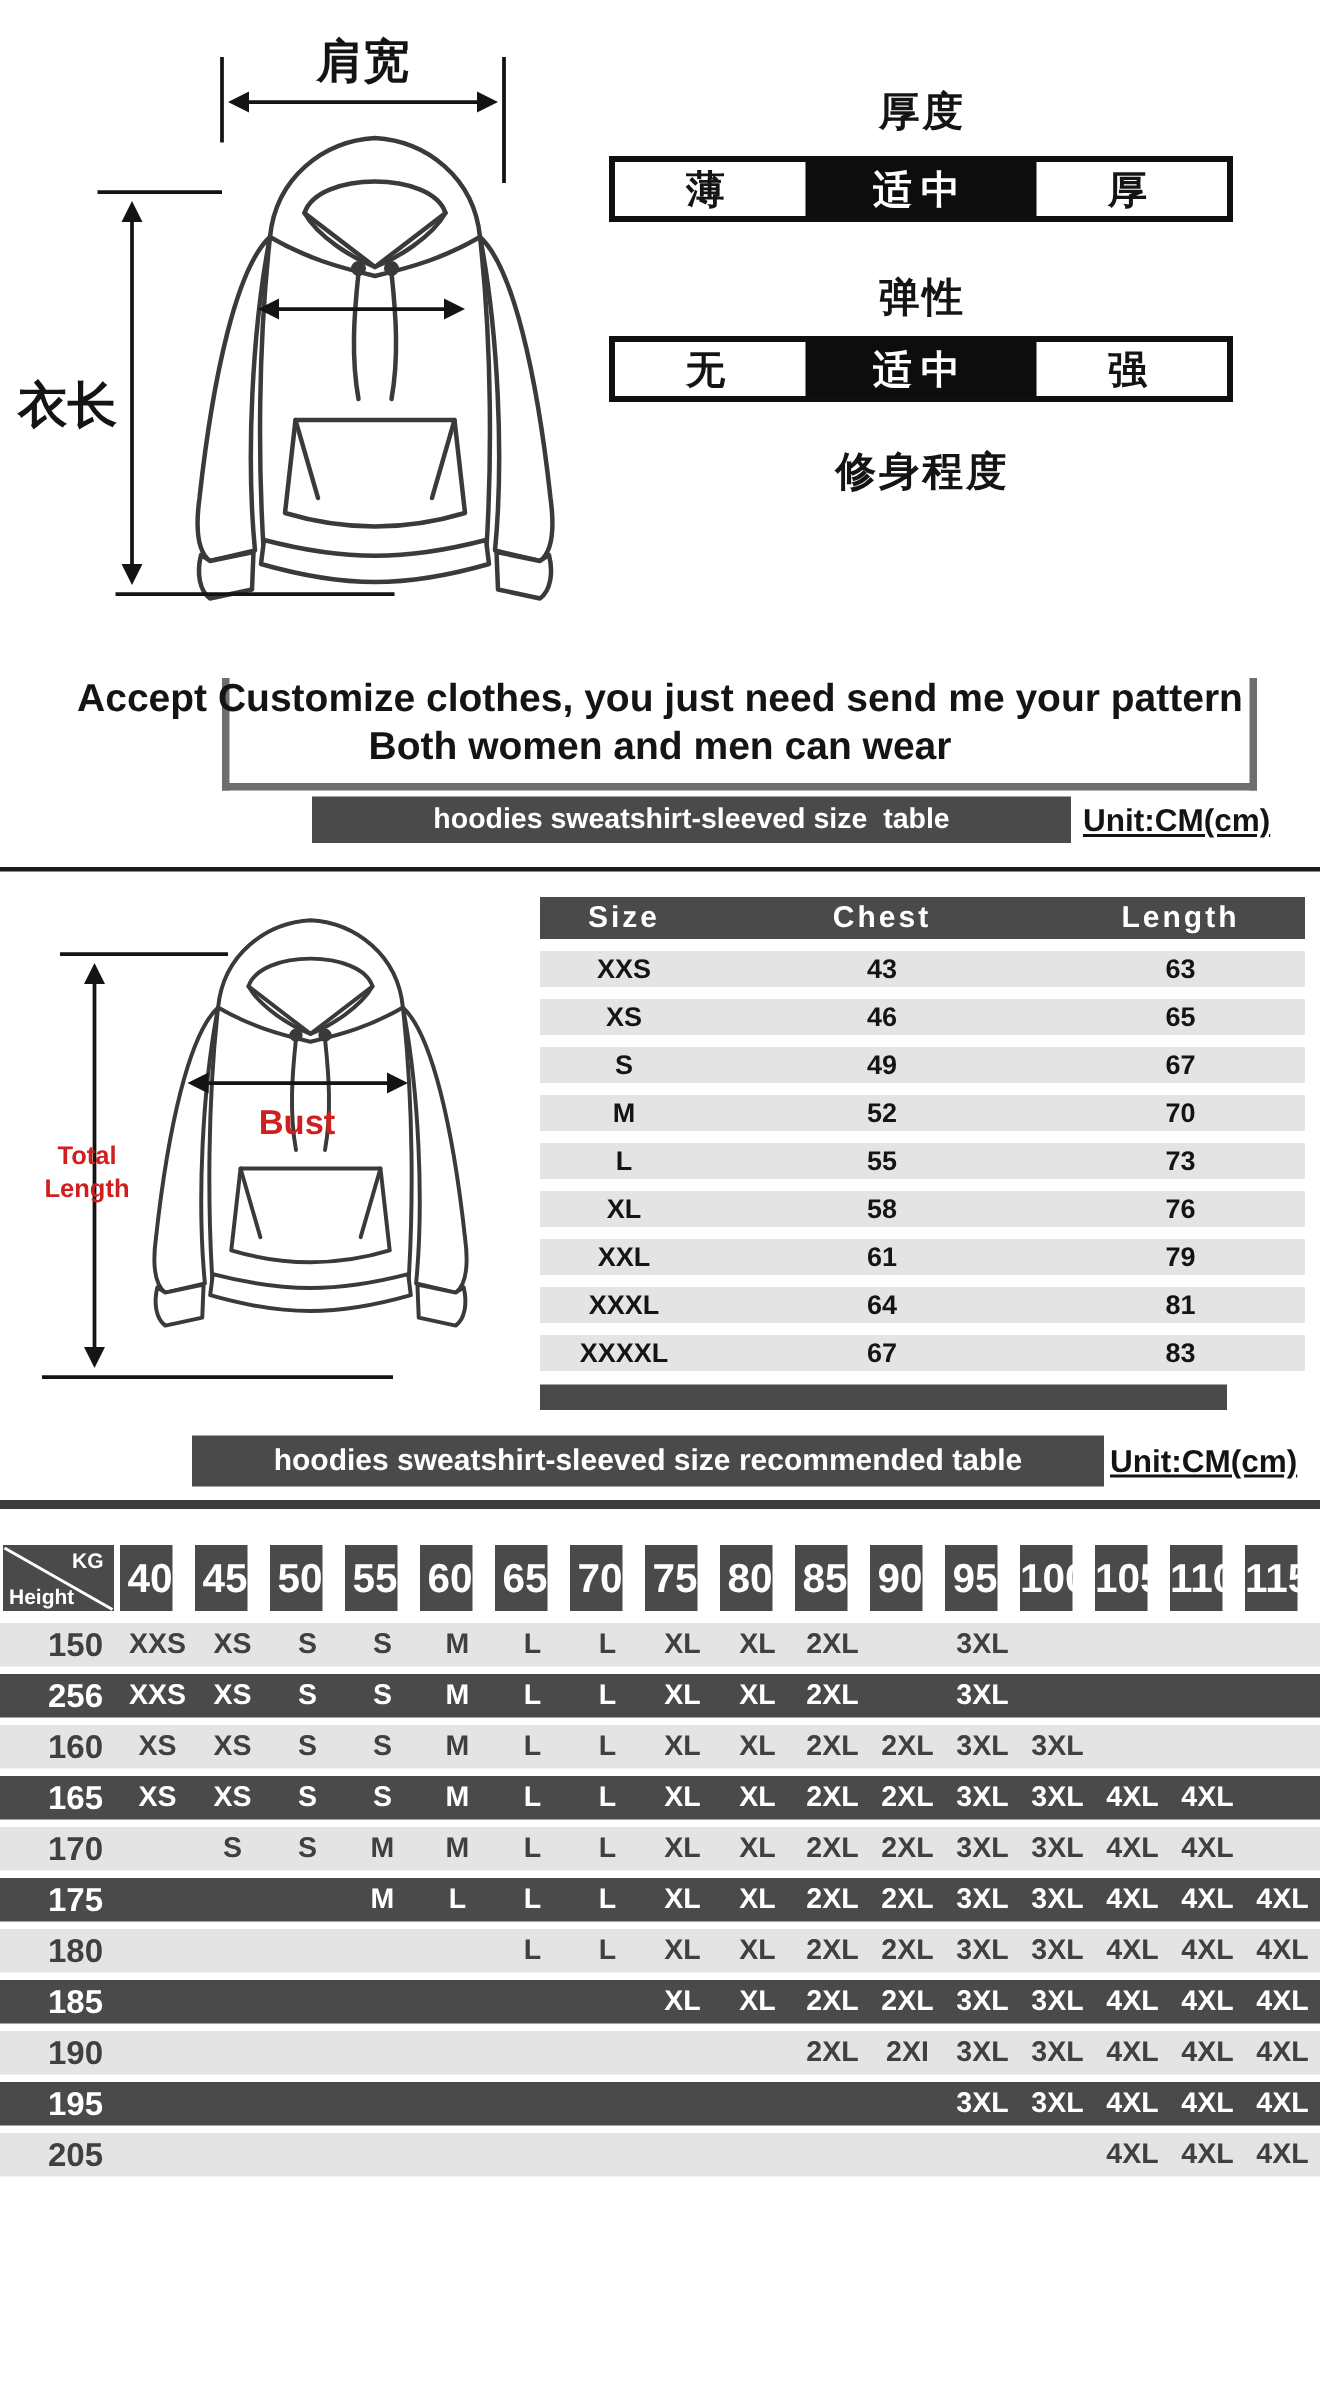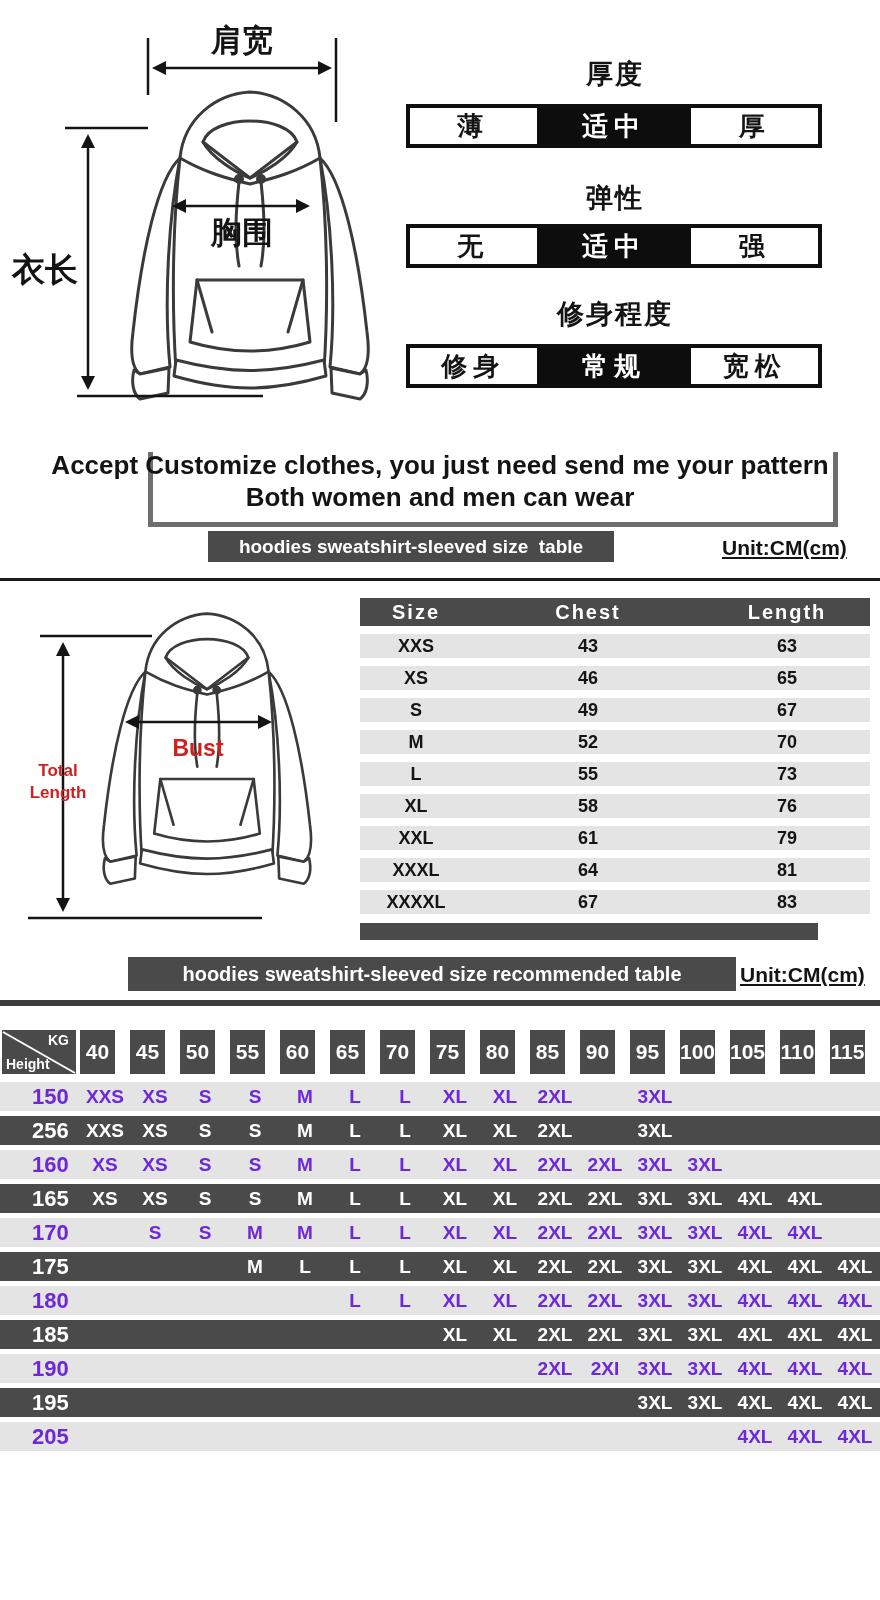--- a/index.html
+++ b/index.html
@@ -25,21 +25,21 @@
   #attr-title-2{top:266px;} #attr-bar-2{top:314px;}
 
   
   #bracket{left:148px;top:452px;width:680px;height:70px;border-left:5px solid #6e6e6e;
            border-right:5px solid #6e6e6e;border-bottom:5px solid #6e6e6e;}
   .cust-line{left:0;width:880px;text-align:center;font-size:26px;font-weight:bold;white-space:pre;}
   #cust1{top:450px;} #cust2{top:482px;}
 
   
   .banner{position:absolute;background:#4a4a4a;color:#ffffff;font-weight:bold;text-align:center;white-space:pre;}
-  #banner1{left:208px;top:531px;width:406px;height:31px;line-height:31px;font-size:19px;}
+  #banner1{left:208px;top:531px;width:506px;height:31px;line-height:31px;font-size:19px;}
   #banner2{left:128px;top:957px;width:608px;height:34px;line-height:34px;font-size:20px;}
   .unit{position:absolute;font-size:21px;font-weight:bold;white-space:pre;text-decoration:underline;}
   #unit1{left:722px;top:536px;}
   #unit2{left:740px;top:963px;}
 
   .divider1{left:0;top:578px;width:880px;height:3px;background:#1a1a1a;}
   .divider2{left:0;top:1000px;width:880px;height:6px;background:#3d3d3d;}
 
   
   #lbl-bust{left:153px;top:735px;width:90px;text-align:center;font-size:23px;font-weight:bold;color:#cf1f1f;}
@@ -53,24 +53,24 @@
   .s-cell{line-height:24px;text-align:center;}
   .c0{width:112px;} .c1{width:232px;} .c2{width:166px;}
   .s-footer{height:17px;width:458px;background:#4a4a4a;margin-top:9px;}
 
   
   .mx-head{position:absolute;left:0;top:1030px;width:880px;height:44px;}
   .mx-corner{position:absolute;left:2px;top:0;width:74px;height:44px;background:#4a4a4a;color:#ffffff;}
   .mx-kg{position:absolute;right:7px;top:2px;font-size:14px;font-weight:bold;}
   .mx-hh{position:absolute;left:4px;bottom:2px;font-size:14px;font-weight:bold;}
   .mx-cell{position:absolute;top:0;width:35px;height:44px;background:#4a4a4a;color:#ffffff;
-           text-align:center;line-height:44px;font-weight:bold;font-size:21px;}
+           text-align:right;line-height:44px;font-weight:bold;font-size:27px;}
   .mx-rows{position:absolute;left:0;top:1082px;width:880px;}
   .m-row{position:relative;height:29px;margin-bottom:5px;}
-  .m-row.light{background:#e4e4e4;color:#6d28d9;}
+  .m-row.light{background:#e4e4e4;color:#404040;}
   .m-row.dark{background:#4a4a4a;color:#ffffff;}
   .m-label{position:absolute;left:32px;top:0;height:29px;line-height:29px;font-weight:bold;font-size:22px;}
   .m-cell{position:absolute;top:0;width:50px;height:29px;line-height:29px;text-align:center;font-weight:bold;font-size:19px;}
 
   
   #note-box{left:28px;top:1480px;width:833px;height:57px;border-left:7px solid #161616;border-bottom:7px solid #161616;}
   #note-text{position:absolute;left:16px;top:17px;font-size:19px;font-weight:bold;white-space:pre;}
   #note-conv{position:absolute;left:575px;top:19px;font-size:19px;font-weight:bold;white-space:pre;}
 
   svg .ln{stroke:#141414;stroke-width:2.5;fill:none;}
@@ -118,42 +118,36 @@
 
     <g>
       <line class="ln" x1="65" y1="128" x2="148" y2="128"></line>
       <line class="ln" x1="77" y1="396" x2="263" y2="396"></line>
       <line class="ln" x1="88" y1="146" x2="88" y2="378"></line>
       <polygon class="tri" points="88,134 81,148 95,148"></polygon>
       <polygon class="tri" points="88,390 81,376 95,376"></polygon>
     </g>
   </svg>
   <div class="abs" id="lbl-shoulder">肩宽</div>
-  <div class="abs" id="lbl-chest">胸围</div>
   <div class="abs" id="lbl-length">衣长</div>
 
   <div class="attrs">
     <div class="attr-title" id="attr-title-0">厚度</div>
     <div class="attr-bar" id="attr-bar-0">
       <div class="attr-opt">薄</div>
       <div class="attr-opt mid selected">适中</div>
       <div class="attr-opt">厚</div>
     </div>
     <div class="attr-title" id="attr-title-1">弹性</div>
     <div class="attr-bar" id="attr-bar-1">
       <div class="attr-opt">无</div>
       <div class="attr-opt mid selected">适中</div>
       <div class="attr-opt">强</div>
     </div>
     <div class="attr-title" id="attr-title-2">修身程度</div>
-    <div class="attr-bar" id="attr-bar-2">
-      <div class="attr-opt">修身</div>
-      <div class="attr-opt mid selected">常规</div>
-      <div class="attr-opt">宽松</div>
-    </div>
   </div>
 
   <div class="abs" id="bracket"></div>
   <div class="abs cust-line" id="cust1">Accept Customize clothes, you just need send me your pattern</div>
   <div class="abs cust-line" id="cust2">Both women and men can wear</div>
 
   <div class="banner" id="banner1">hoodies sweatshirt-sleeved size  table</div>
   <div class="unit" id="unit1">Unit:CM(cm)</div>
 
   <div class="abs divider1"></div>

